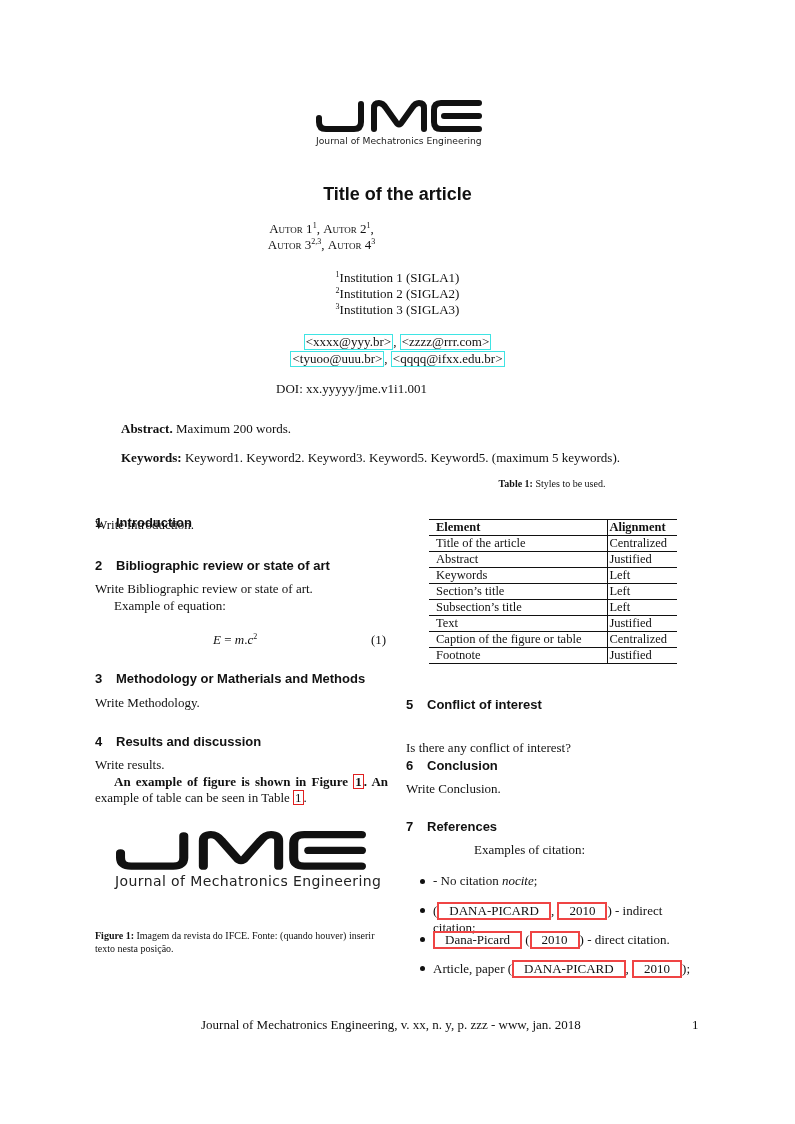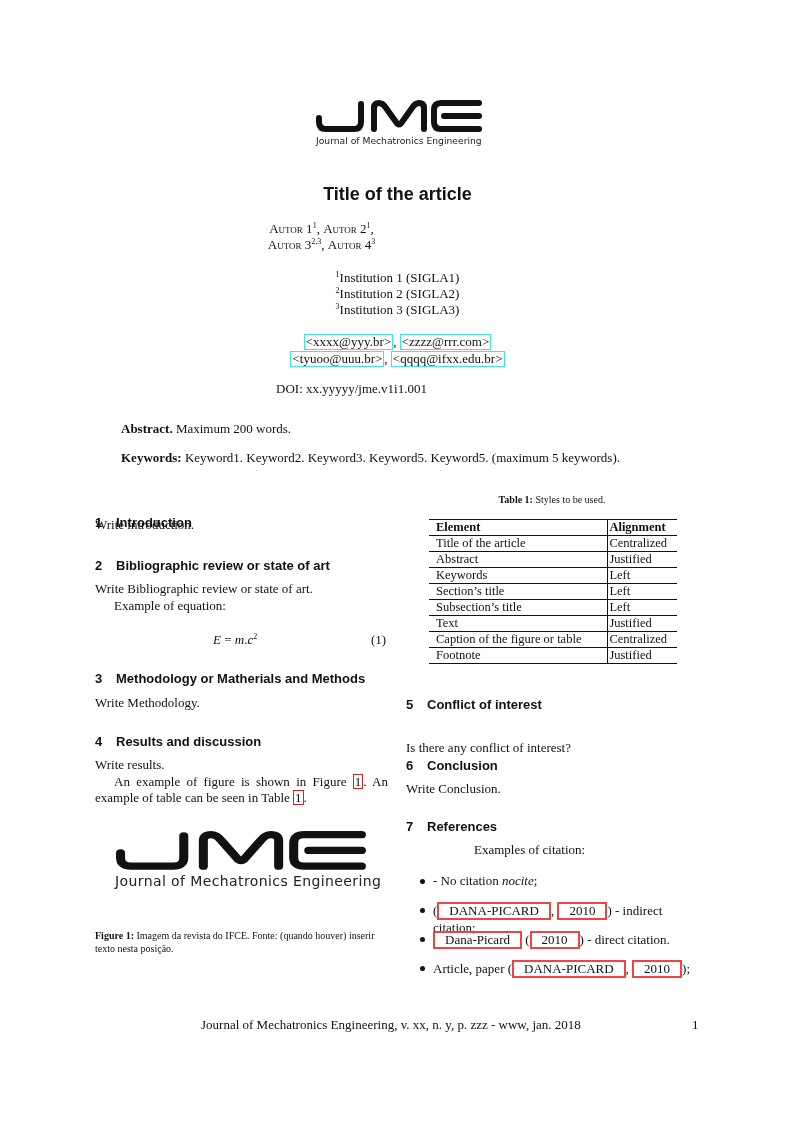--- a/index.html
+++ b/index.html
@@ -111,21 +111,21 @@
 <div class="abs h-sec" style="left:95px; top:671px;">
   <span class="num">3</span><span>Methodology or Matherials and Methods</span>
 </div>
 <div class="abs body13" style="left:95px; top:695px;">Write Methodology.</div>
 
 <div class="abs h-sec" style="left:95px; top:734px;">
   <span class="num">4</span><span>Results and discussion</span>
 </div>
 <div class="abs body13" style="left:95px; top:757px;">Write results.</div>
 <div class="abs body13" style="left:95px; top:774px; width:293px;">
-  <div style="text-align:justify; text-align-last:justify; padding-left:19px; word-spacing:1.5px;">
+  <div style="text-align:justify; text-align-last:justify; padding-left:19px; word-spacing:1.5px;font-weight:bold;">
     <span>An example of figure is shown in Figure</span>
     <span class="refbox">1</span><span>.  An</span>
   </div>
   <div>
     <span>example of table can be seen in Table</span>
     <span class="refbox">1</span><span>.</span>
   </div>
 </div>
 
 <div class="logo" style="left:113px; top:831px; width:260px;">
@@ -136,21 +136,21 @@
       <path d="M165 3 L127 3 Q120 3 120 10 L120 22 Q120 29 127 29 L165 29"></path>
       <path d="M130 16 L165 16"></path>
     </g>
   </svg>
   <div class="sub" style="font-size:14px; margin-top:2px; padding-left:2px; letter-spacing:0.4px;">Journal of Mechatronics Engineering</div>
 </div>
 <div class="abs" style="left:95px; top:930px; width:296px; font-size:10px; line-height:12.5px;">
   <b>Figure 1:</b> <span>Imagem da revista do IFCE. Fonte: (quando houver) inserir texto nesta posição.</span>
 </div>
 
-<div class="abs center" style="left:407px; width:290px; top:494px; font-size:10px;">
+<div class="abs center" style="left:407px; width:290px; top:478px; font-size:10px;">
   <b>Table 1:</b> <span>Styles to be used.</span>
 </div>
 
 <div class="abs" style="left:429px; top:519px;">
   <table class="styles" style="width:248px;">
     <tbody>
         <tr class="top">
       <th style="width:168px;">Element</th>
       <th class="c2">Alignment</th>
     </tr>

